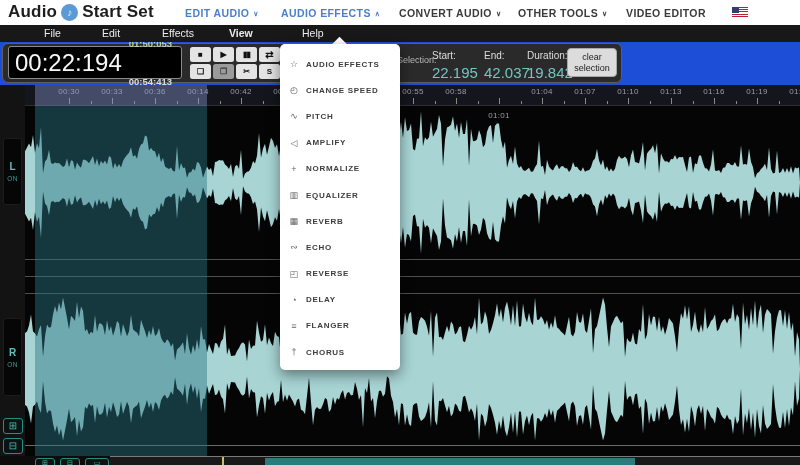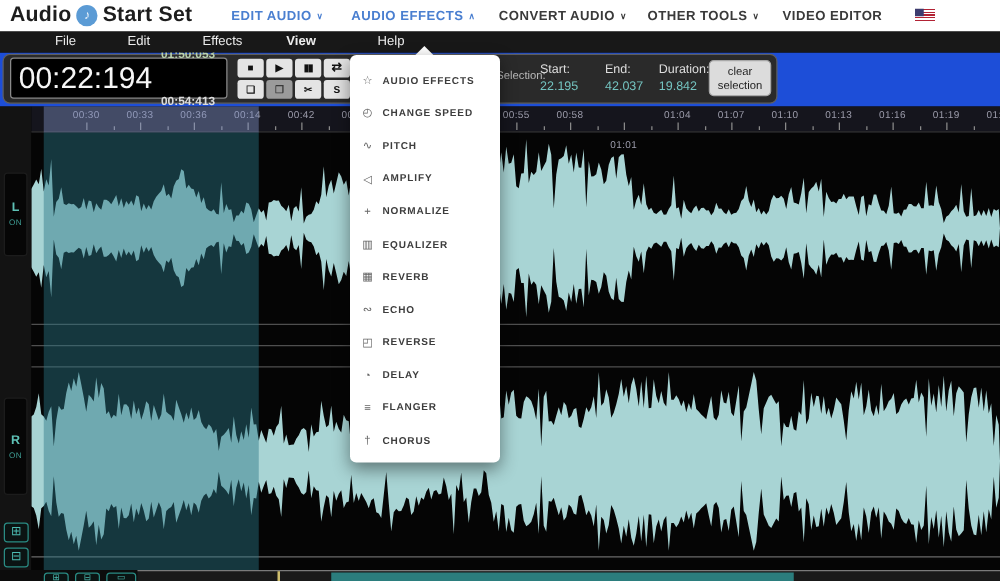--- a/index.html
+++ b/index.html
@@ -35,21 +35,21 @@
   .time-side{margin-left:7px;font-size:9.5px;font-weight:bold;line-height:1.4;white-space:nowrap;}
   .time-total{color:#b9d2ae;}
   .time-remain{color:#dcdcdc;margin-top:24px;}
   .transport{position:absolute;left:190px;top:5px;display:grid;
              grid-template-columns:repeat(4,21px);grid-auto-rows:15px;gap:2px 2px;}
   .tbtn{background:#e4e4e4;border-radius:2.5px;display:flex;align-items:center;justify-content:center;
         font-size:8px;font-weight:bold;color:#111;cursor:pointer;overflow:hidden;line-height:1;}
   .tbtn.disabled{background:#9b9b9b;color:#3a3a3a;}
   .sel-label{position:absolute;left:397px;top:13px;font-size:9px;color:#b9b9b9;}
   .sel-col{position:absolute;top:8px;font-size:10px;color:#dedede;}
-  .sel-val{position:absolute;top:22px;font-size:10px;color:#74c4c1;}
+  .sel-val{position:absolute;top:22px;font-size:15px;color:#74c4c1;}
   .col-start{left:432px;} .col-end{left:484px;} .col-dur{left:527px;}
   .clear-btn{position:absolute;left:567px;top:6px;width:50px;height:29px;background:#dcdcdc;
              border:1px solid #a8a8a8;border-radius:4px;font-size:9px;color:#1c1c1c;
              display:flex;align-items:center;justify-content:center;text-align:center;
              line-height:1.2;cursor:pointer;}
 
   
   .sidebar{position:absolute;left:0;top:85px;width:25px;height:371px;background:#131313;z-index:6;}
   .chbtn{position:absolute;left:3px;width:19px;background:#060606;border:1px solid #1c1c1c;
          border-radius:3px;display:flex;flex-direction:column;align-items:center;

